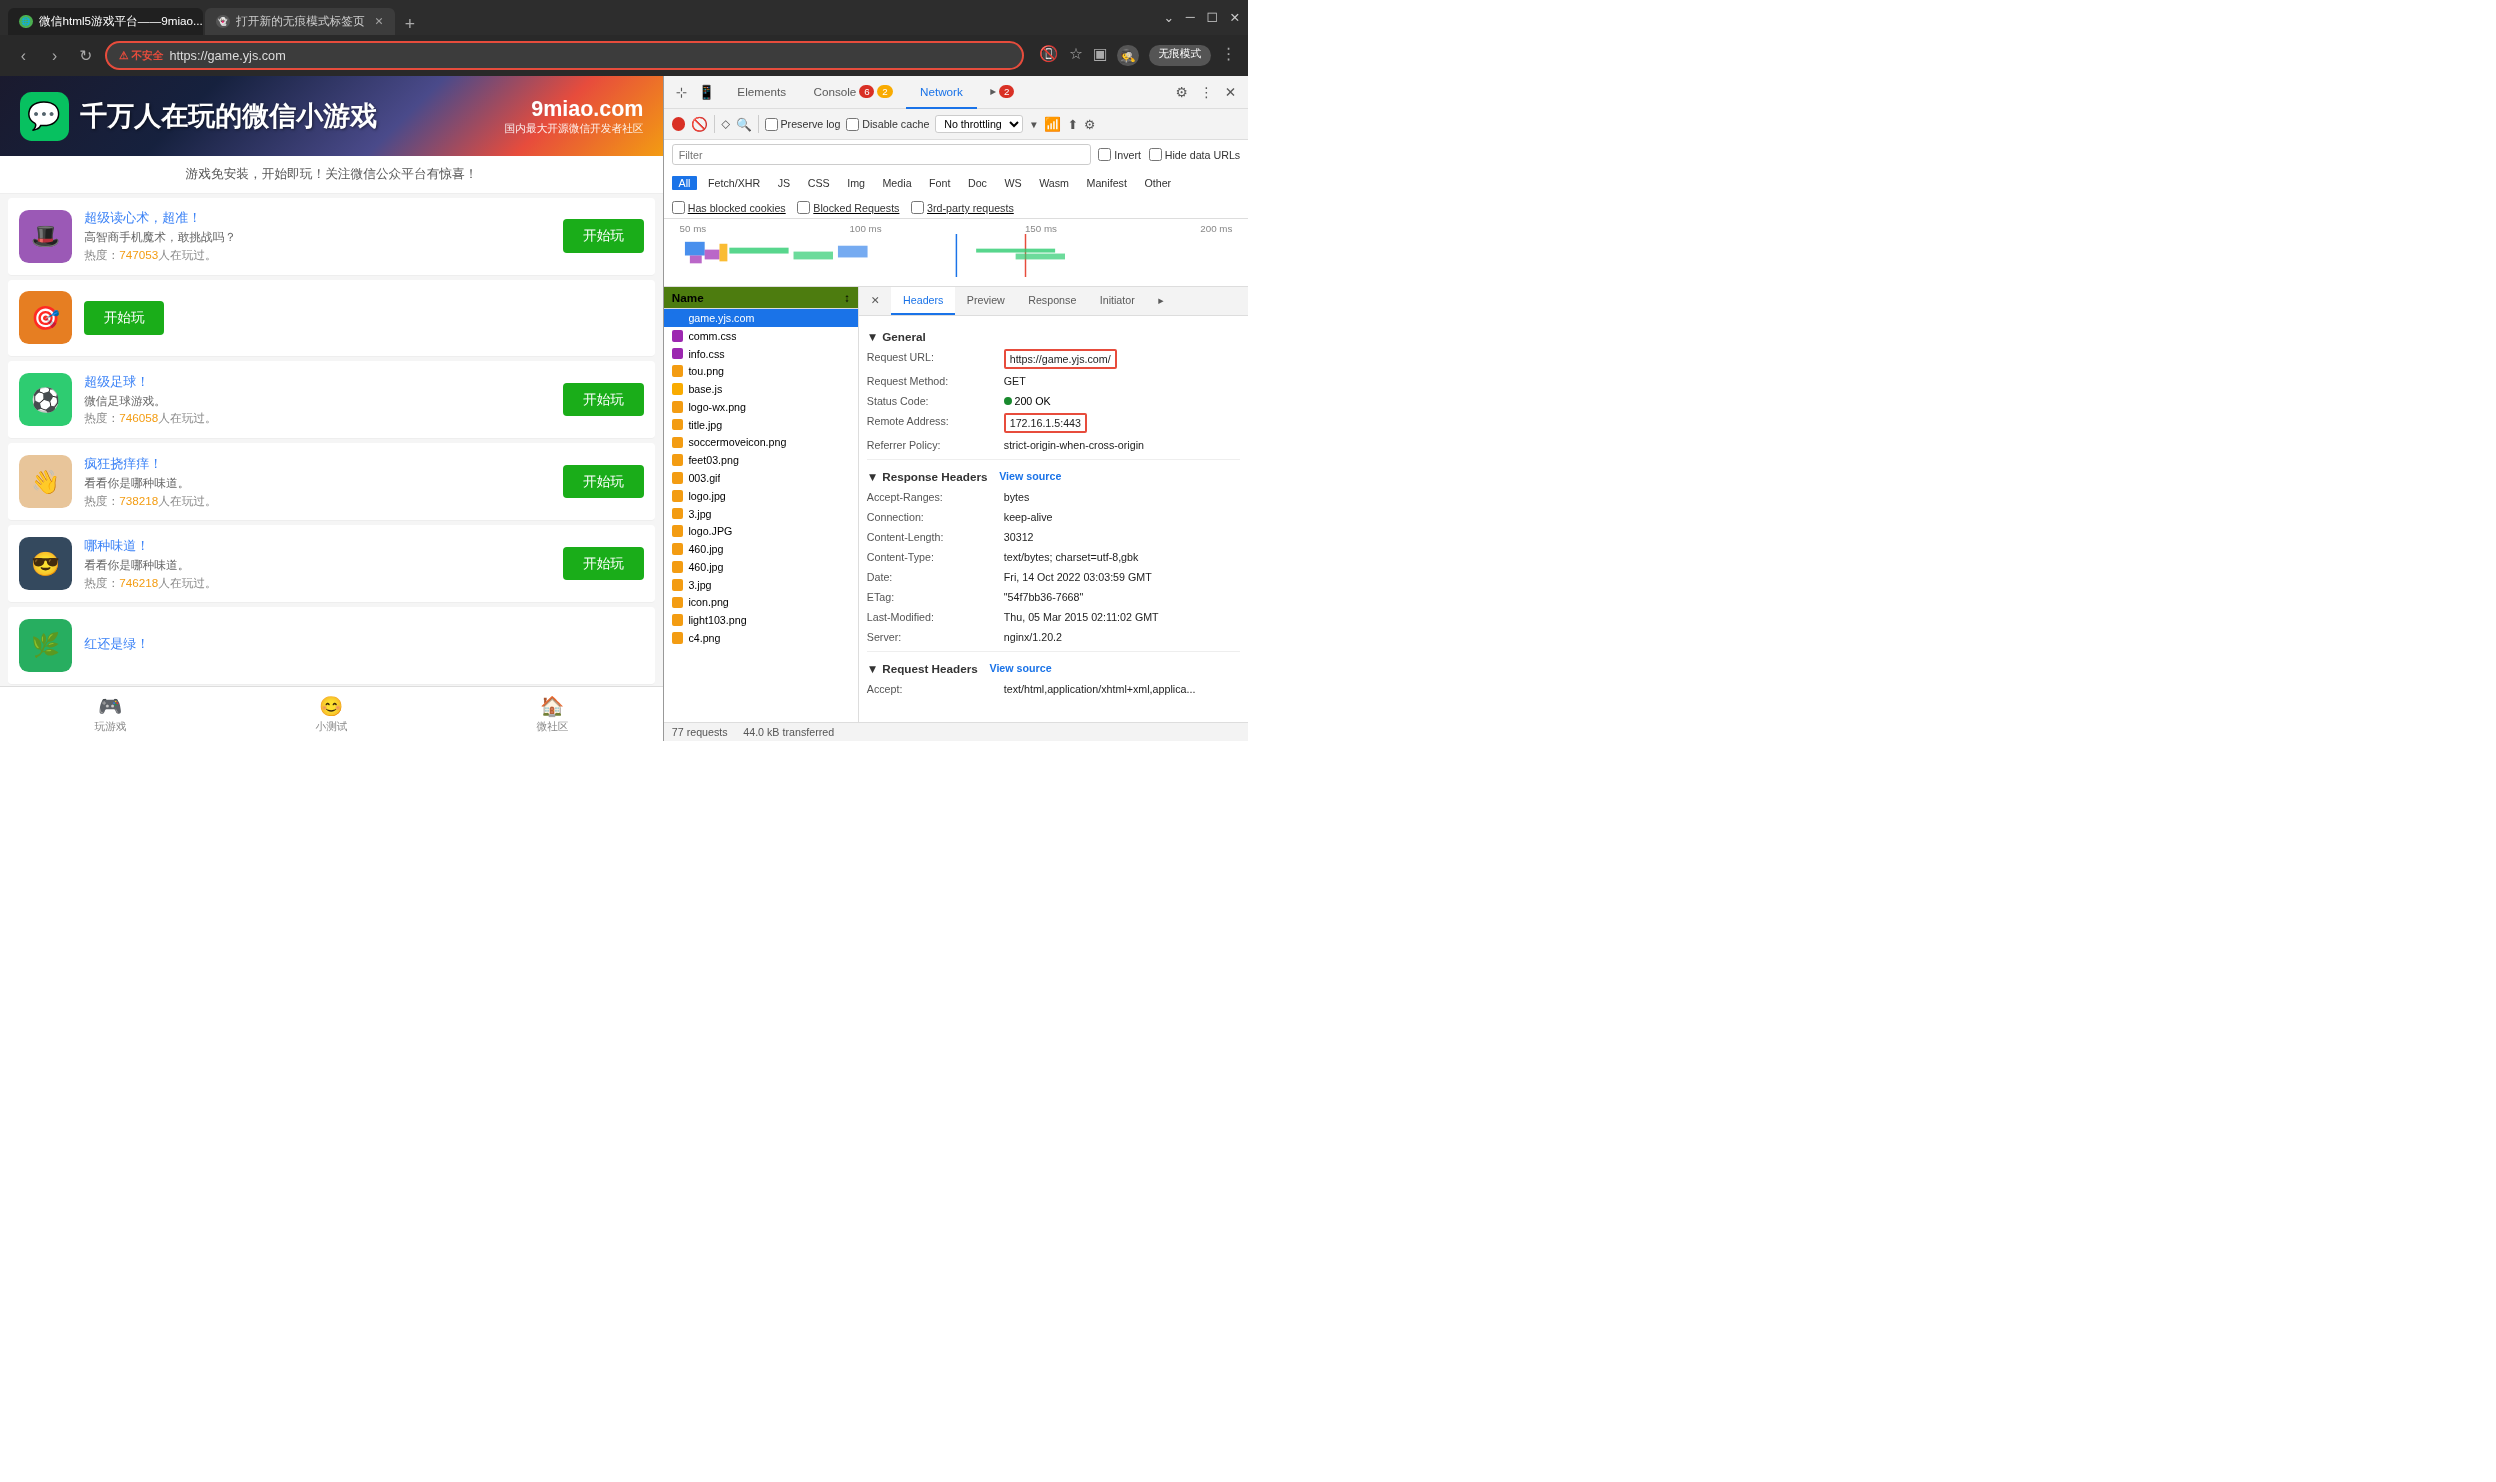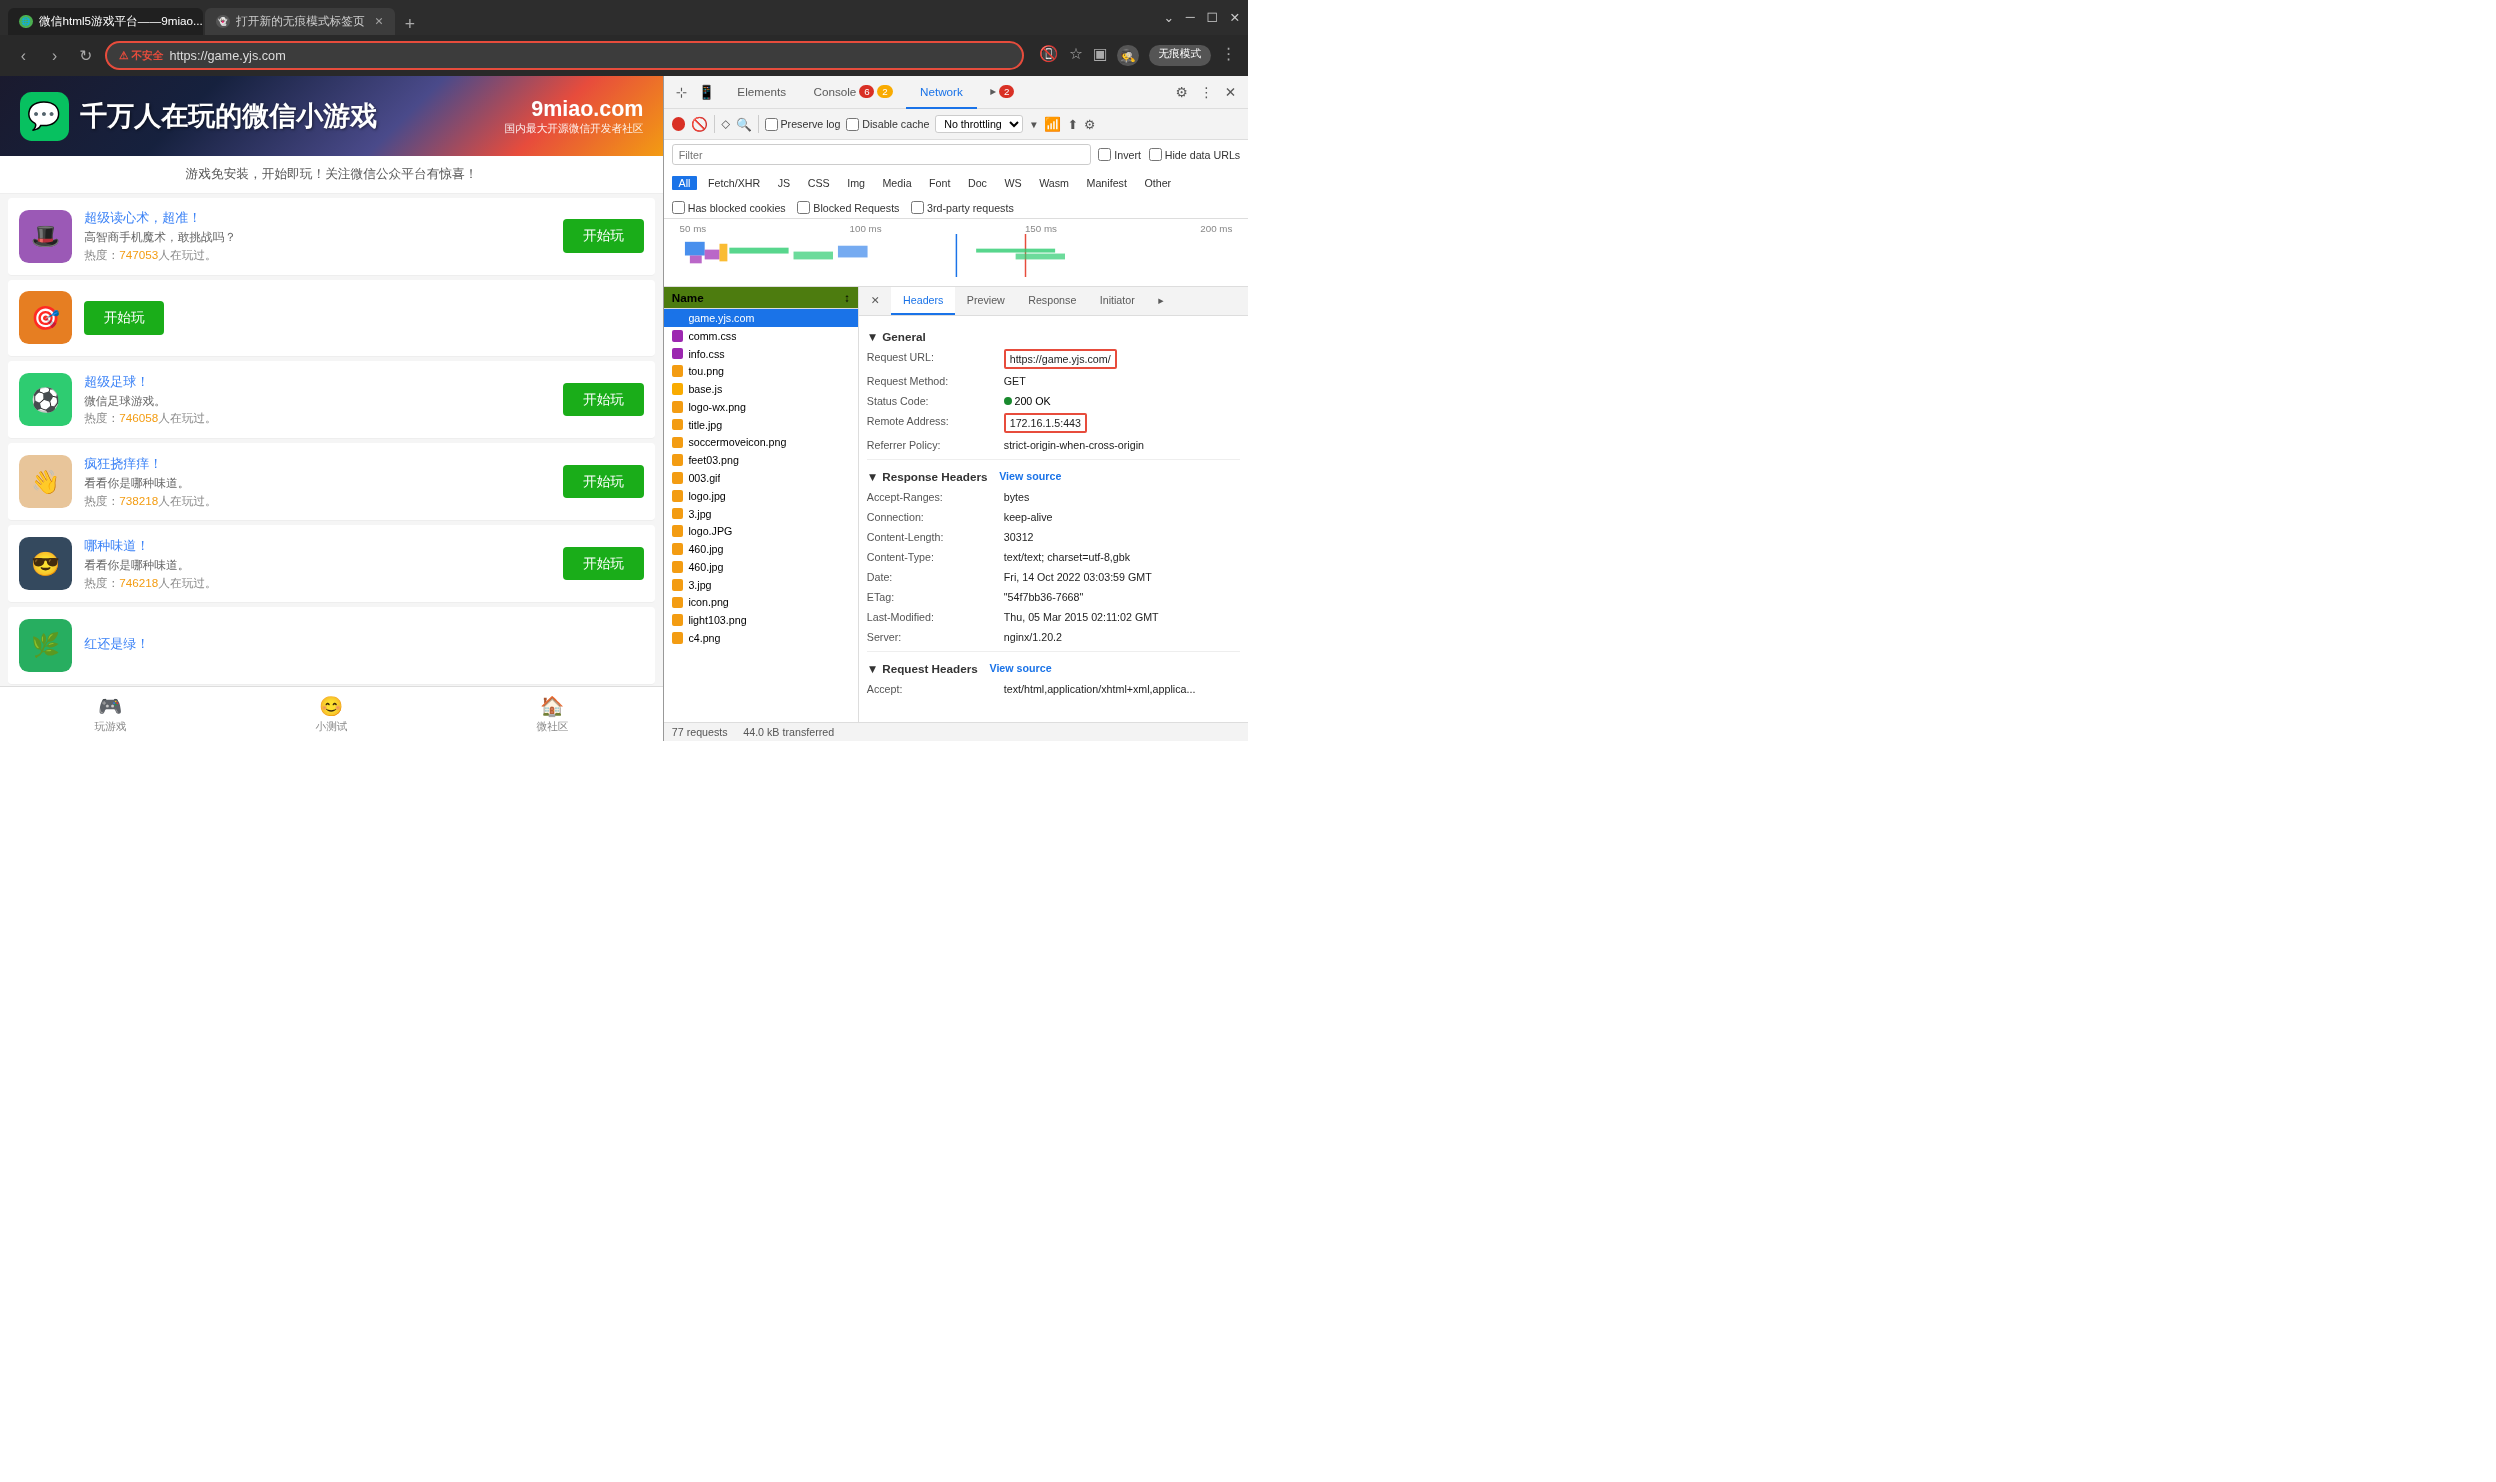--- a/index.html
+++ b/index.html
@@ -375,20 +375,21 @@
       color: #333;
     }
     .filter-tag.active {
       background: #1a73e8;
       color: #fff;
     }
     .filter-checkboxes {
       display: flex;
       gap: 11.7px;
       align-items: center;
+      text-decoration: underline;
     }
 
     
     .timeline-area {
       background: #fff;
       border-bottom: 1px solid #ddd;
       height: 68px;
       position: relative;
       overflow: hidden;
     }
@@ -936,21 +937,21 @@
               <div class="detail-row">
                 <span class="detail-key">Connection:</span>
                 <span class="detail-val">keep-alive</span>
               </div>
               <div class="detail-row">
                 <span class="detail-key">Content-Length:</span>
                 <span class="detail-val">30312</span>
               </div>
               <div class="detail-row">
                 <span class="detail-key">Content-Type:</span>
-                <span class="detail-val">text/text; charset=utf-8,gbk</span>
+                <span class="detail-val">text/bytes; charset=utf-8,gbk</span>
               </div>
               <div class="detail-row">
                 <span class="detail-key">Date:</span>
                 <span class="detail-val">Fri, 14 Oct 2022 03:03:59 GMT</span>
               </div>
               <div class="detail-row">
                 <span class="detail-key">ETag:</span>
                 <span class="detail-val">"54f7bb36-7668"</span>
               </div>
               <div class="detail-row">

